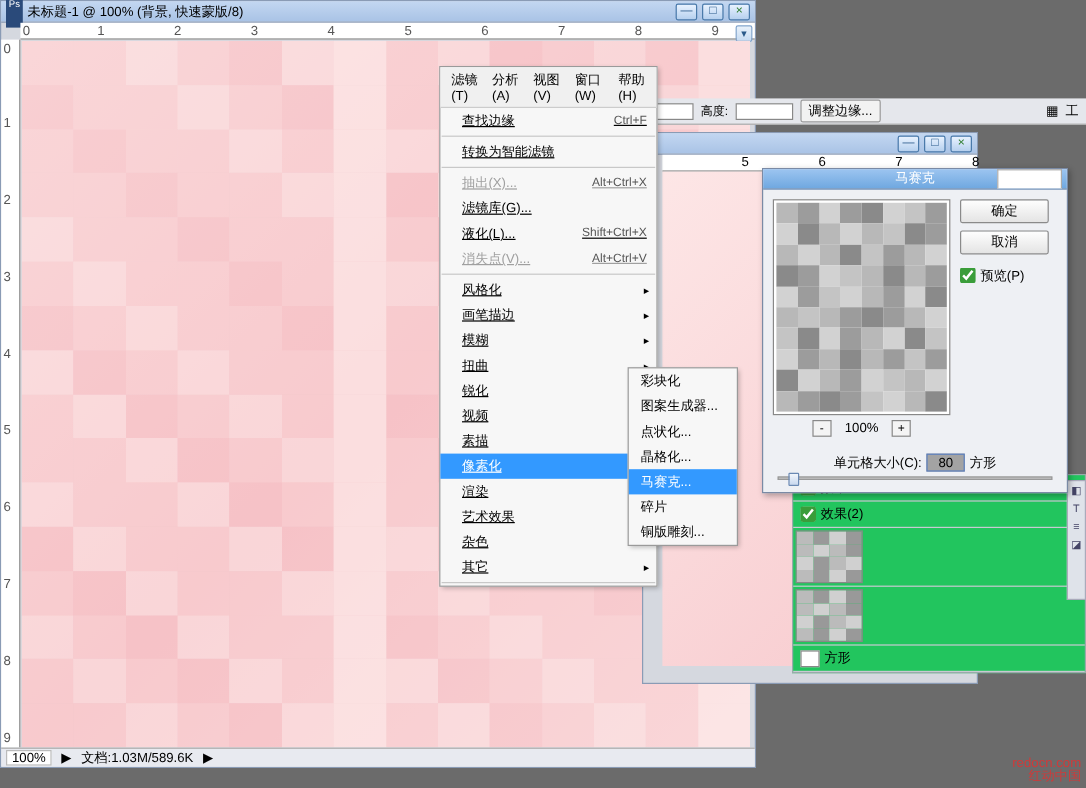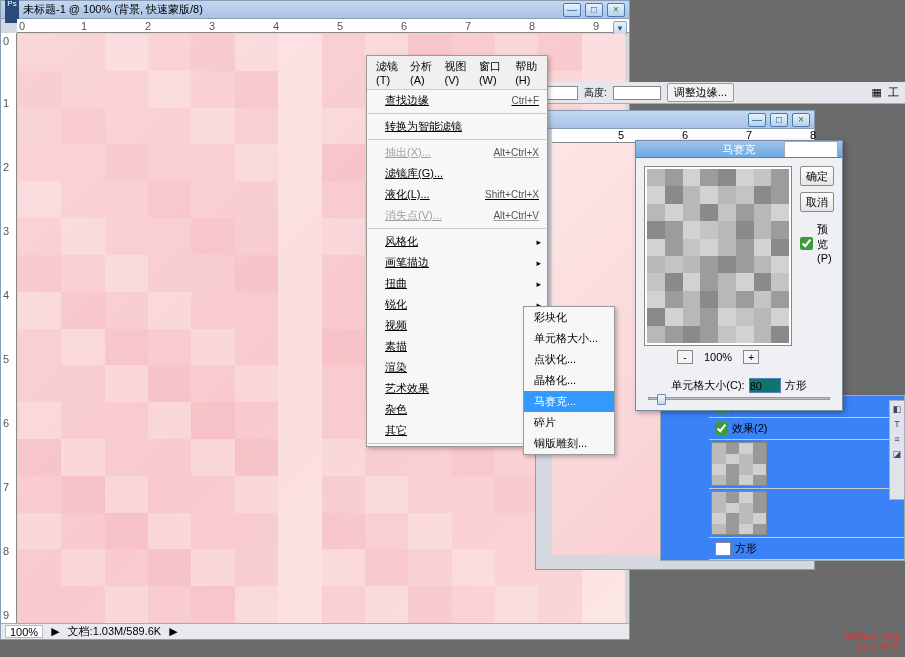--- a/index.html
+++ b/index.html
@@ -49,45 +49,45 @@
 .optbar .lbl{ font-size:10px; }
 .optbar .fld{ width:48px; height:14px; background:#fff; border:1px solid #888;}
 .optbar .btn{ padding:1px 6px; border:1px solid #9a9a9a; background:#f2f2f2; border-radius:2px;}
 
 
 .doc2 { position:absolute; left:535px; top:110px; width:280px; height:460px; background:#d5d8df; border:1px solid #8a9bb5; z-index:2;}
 .doc2 .titlebar{ background:linear-gradient(#c3d7f1,#a9c3e6);}
 .doc2 .canvas2{ position:absolute; left:16px; top:32px; right:2px; bottom:14px; background:linear-gradient(135deg,#fde6e6,#f7c9cd); }
 
 
-.dialog{ position:absolute; left:635px; top:140px; width:208px; background:#eef0f4; border:1px solid #7a8aa5; box-shadow:2px 2px 5px rgba(0,0,0,0.3); z-index:20;}
+.dialog{ position:absolute; left:635px; top:140px; width:255px; background:#eef0f4; border:1px solid #7a8aa5; box-shadow:2px 2px 5px rgba(0,0,0,0.3); z-index:20;}
 .dialog .dtitle{ height:17px; background:linear-gradient(#9cc4f0,#6fa8e0); text-align:center; color:#fff; line-height:17px; font-size:11px; border-bottom:1px solid #5a7fab;}
 .dialog .dtab{ position:absolute; right:4px; top:0; width:54px; height:16px; background:#fff; border:1px solid #aaa; border-bottom:none;}
 .dialog .body{ padding:8px; display:flex; gap:8px;}
 .dialog .preview{ width:148px; height:180px; background:#fff; border:1px solid #888; padding:2px; position:relative;}
 .dialog .preview-inner{ width:100%; height:100%; display:grid; grid-template-columns:repeat(8,1fr); grid-template-rows:repeat(10,1fr);}
 .dialog .preview-inner div{ background:#b8b8b8;}
 .dialog .preview-inner div:nth-child(2n){background:#9c9c9c;}
 .dialog .preview-inner div:nth-child(3n){background:#d2d2d2;}
 .dialog .preview-inner div:nth-child(5n){background:#8a8a8a;}
 .dialog .preview-inner div:nth-child(7n){background:#c4c4c4;}
 .dialog .sidebtns{ display:flex; flex-direction:column; gap:6px; width:74px;}
 .dialog .dbtn{ height:20px; border:1px solid #8a8a8a; background:linear-gradient(#fefefe,#e4e4e4); border-radius:2px; text-align:center; line-height:18px;}
 .dialog .chk{ display:flex; align-items:center; gap:4px; margin-top:4px;}
 .dialog .chk input{ accent-color:#3a9d3a;}
 .dialog .zoomrow{ text-align:center; margin-top:4px;}
 .dialog .zoomrow button{ width:16px; height:14px; border:1px solid #888; background:#f4f4f4; font-size:10px;}
 .dialog .paramrow{ padding:6px 10px 4px; display:flex; align-items:center; gap:4px; justify-content:center;}
-.dialog .paramrow input{ width:32px; height:15px; border:1px solid #5a7fbf; background:#0f766e; }
+.dialog .paramrow input{ width:32px; height:15px; border:1px solid #5a7fbf; background:#a3a3a3; text-align:center;}
 .dialog .slider{ padding:0 12px 10px;}
 .dialog .slider .track{ height:3px; background:#c0c0c0; border:1px solid #999; position:relative;}
 .dialog .slider .thumb{ position:absolute; left:8px; top:-4px; width:9px; height:11px; background:linear-gradient(#f2f6fb,#c8d8ef); border:1px solid #6a89b3; border-radius:1px;}
 
 
-.rpanel{ position:absolute; right:0; top:395px; width:245px; background:#3b82f6; border:1px solid #9aa; z-index:3;padding-left:48px;}
+.rpanel{ position:absolute; right:0; top:395px; width:245px; background:#22c55e; border:1px solid #9aa; z-index:3;}
 .rpanel .rrow{ display:flex; align-items:center; gap:4px; padding:3px 6px; border-bottom:1px solid #c8cad2;}
 .rpanel .thumb{ width:56px; height:44px; border:1px solid #888; display:grid; grid-template-columns:repeat(4,1fr); grid-template-rows:repeat(4,1fr);}
 .rpanel .thumb div{ background:#bbb;} .rpanel .thumb div:nth-child(2n){background:#999;} .rpanel .thumb div:nth-child(3n){background:#d0d0d0;}
 .rpanel input[type=checkbox]{ accent-color:#3a9d3a;}
 
 .toolstrip{ position:absolute; right:0; top:400px; width:16px; height:100px; background:#dfe3ea; border:1px solid #aab; z-index:4; display:flex; flex-direction:column; align-items:center; gap:3px; padding-top:3px;}
 .toolstrip span{ width:12px; height:12px; font-size:9px; text-align:center; color:#446;}
 
 .watermark{ position:absolute; right:4px; bottom:4px; font-size:10px; color:#d03a3a; line-height:11px; text-align:right; z-index:50;}
 </style>
@@ -429,51 +429,57 @@
         <span class="sc">Alt+Ctrl+V</span>
       </div>
       <div class="sep"></div>
       <div class="row arrow">
         <span>风格化</span>
       </div>
       <div class="row arrow">
         <span>画笔描边</span>
       </div>
       <div class="row arrow">
+        <span>模糊</span>
+      </div>
+      <div class="row arrow">
         <span>扭曲</span>
       </div>
       <div class="row arrow">
         <span>锐化</span>
       </div>
       <div class="row arrow">
         <span>视频</span>
       </div>
       <div class="row arrow">
         <span>素描</span>
+      </div>
+      <div class="row hl arrow">
+        <span>像素化</span>
       </div>
       <div class="row arrow">
         <span>渲染</span>
       </div>
       <div class="row arrow">
         <span>艺术效果</span>
       </div>
       <div class="row arrow">
         <span>杂色</span>
       </div>
       <div class="row arrow">
         <span>其它</span>
       </div>
       <div class="sep"></div>
     </div>
 </div>
 
 <div class="submenu">
   <div id="submenu-body">
       <div class="row">彩块化</div>
-      <div class="row">单元格大小...</div>
+      <div class="row">图案生成器...</div>
       <div class="row">点状化...</div>
       <div class="row">晶格化...</div>
       <div class="row hl">马赛克...</div>
       <div class="row">碎片</div>
       <div class="row">铜版雕刻...</div>
     </div>
 </div>
 
 <div class="dialog">
   <div class="dtab"></div>

